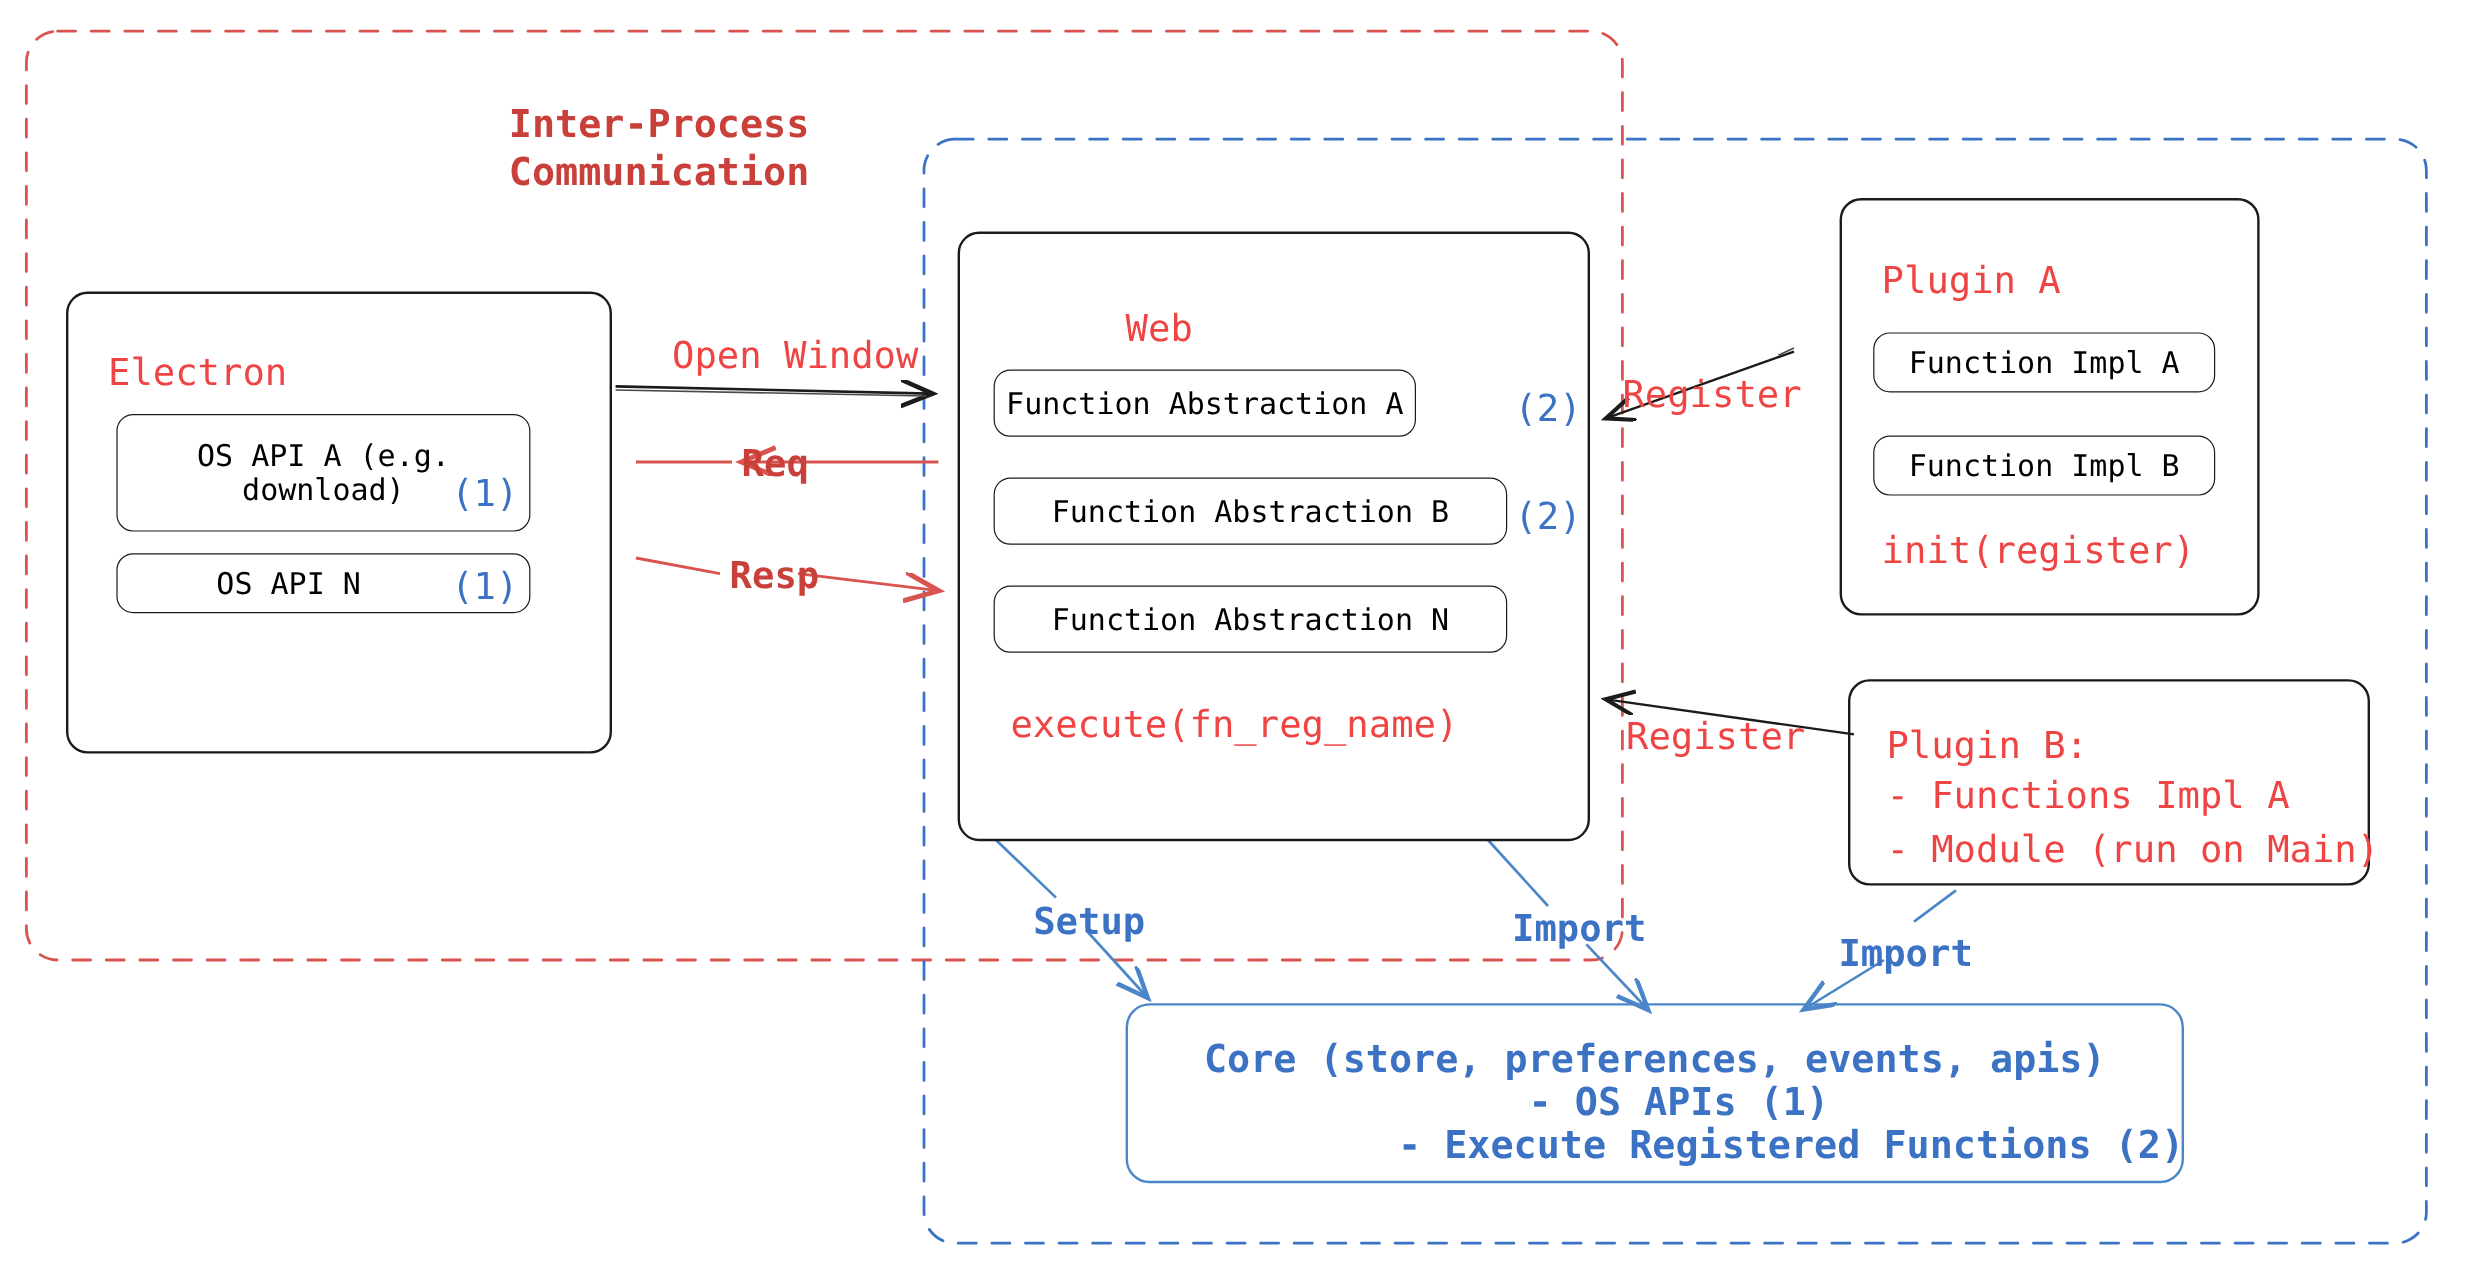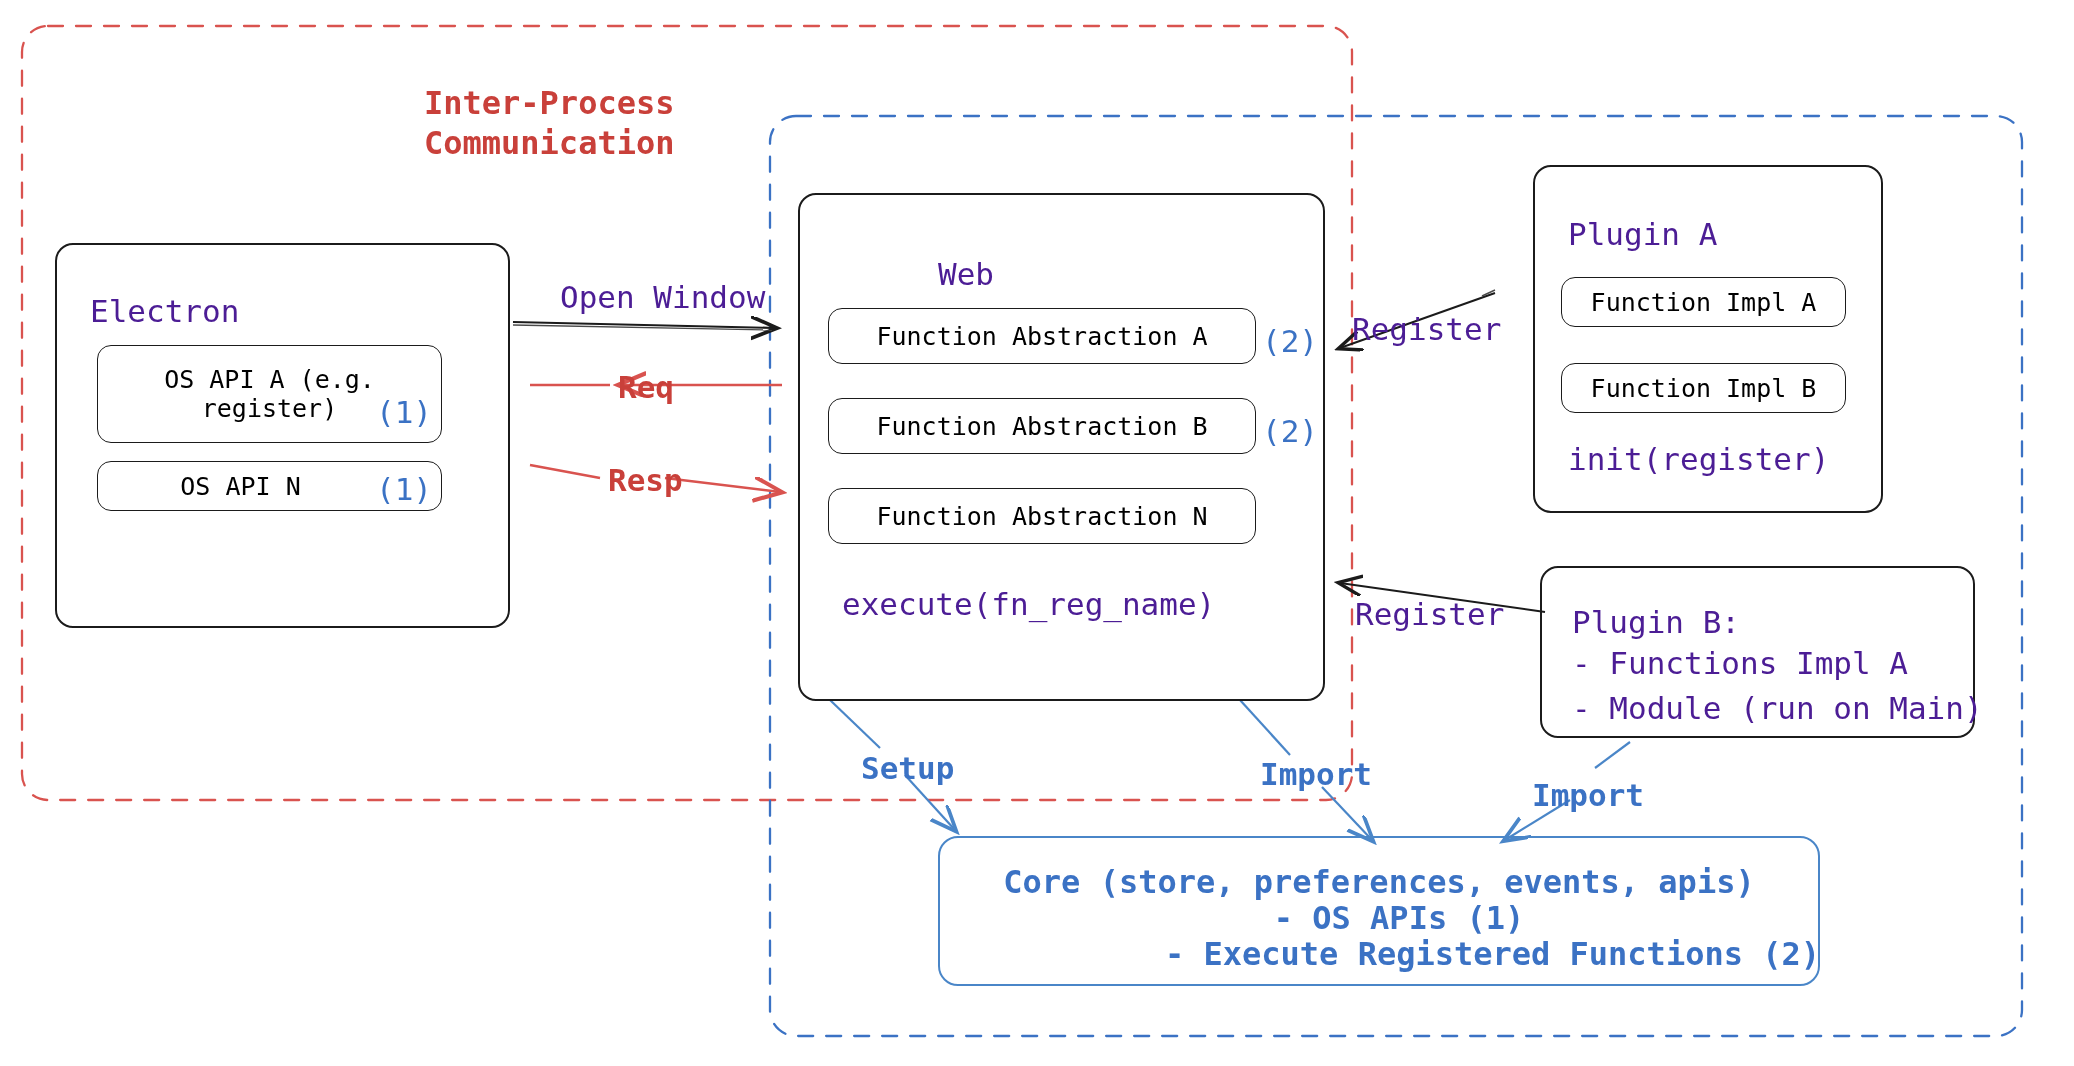--- a/index.html
+++ b/index.html
@@ -41,21 +41,21 @@
     border-radius: 14px;
   }
   .rbox-core {
     border: 2.4px solid #4a86c8;
     border-radius: 20px;
   }
   .label {
     position: absolute;
     white-space: pre;
     line-height: 1.25;
-    color: #4c1d95;
+    color: #ef4444;
     font-family: "DejaVu Sans Mono", "Liberation Mono", monospace;
   }
   .ctr {
     display: flex;
     align-items: center;
     justify-content: center;
     text-align: center;
   }
   .blue { color: #3b72c4; }
   .red  { color: #c9403a; }
@@ -133,40 +133,40 @@
   <div class="label red t32 bold" style="left:424px; top:83px; width:260px; text-align:left;"><span style="white-space:pre-line;">Inter-Process
 Communication</span></div>
 
 
   <div class="node rbox" style="left:55px; top:243px; width:455px; height:385px;">
   </div>
   <div class="label t31" style="left:90px; top:292px;">Electron</div>
 
   <div class="node rbox-inner ctr" style="left:97px; top:345px; width:345px; height:98px;">
     <span class="t29" style="white-space:pre-line; display:block;">OS API A (e.g.
-register)</span>
+download)</span>
   </div>
   <div class="label blue t31" style="left:376px; top:393px;">(1)</div>
 
   <div class="node rbox-inner ctr" style="left:97px; top:461px; width:345px; height:50px;">
     <span class="t29" style="margin-right:58px;">OS API N</span>
   </div>
   <div class="label blue t31" style="left:376px; top:470px;">(1)</div>
 
   <div class="label t31" style="left:560px; top:278px;">Open Window</div>
 
   <div class="label red t31 bold" style="left:618px; top:368px;">Req</div>
 
   <div class="label red t31 bold" style="left:608px; top:461px;">Resp</div>
 
   <div class="node rbox" style="left:798px; top:193px; width:527px; height:508px;">
   </div>
   <div class="label t31" style="left:938px; top:255px;">Web</div>
 
-  <div class="node rbox-inner ctr" style="left:828px; top:308px; width:428px; height:56px;">
+  <div class="node rbox-inner ctr" style="left:828px; top:308px; width:352px; height:56px;">
     <span class="t29">Function Abstraction A</span>
   </div>
   <div class="label blue t31" style="left:1262px; top:322px;">(2)</div>
 
   <div class="node rbox-inner ctr" style="left:828px; top:398px; width:428px; height:56px;">
     <span class="t29">Function Abstraction B</span>
   </div>
   <div class="label blue t31" style="left:1262px; top:412px;">(2)</div>
 
   <div class="node rbox-inner ctr" style="left:828px; top:488px; width:428px; height:56px;">

